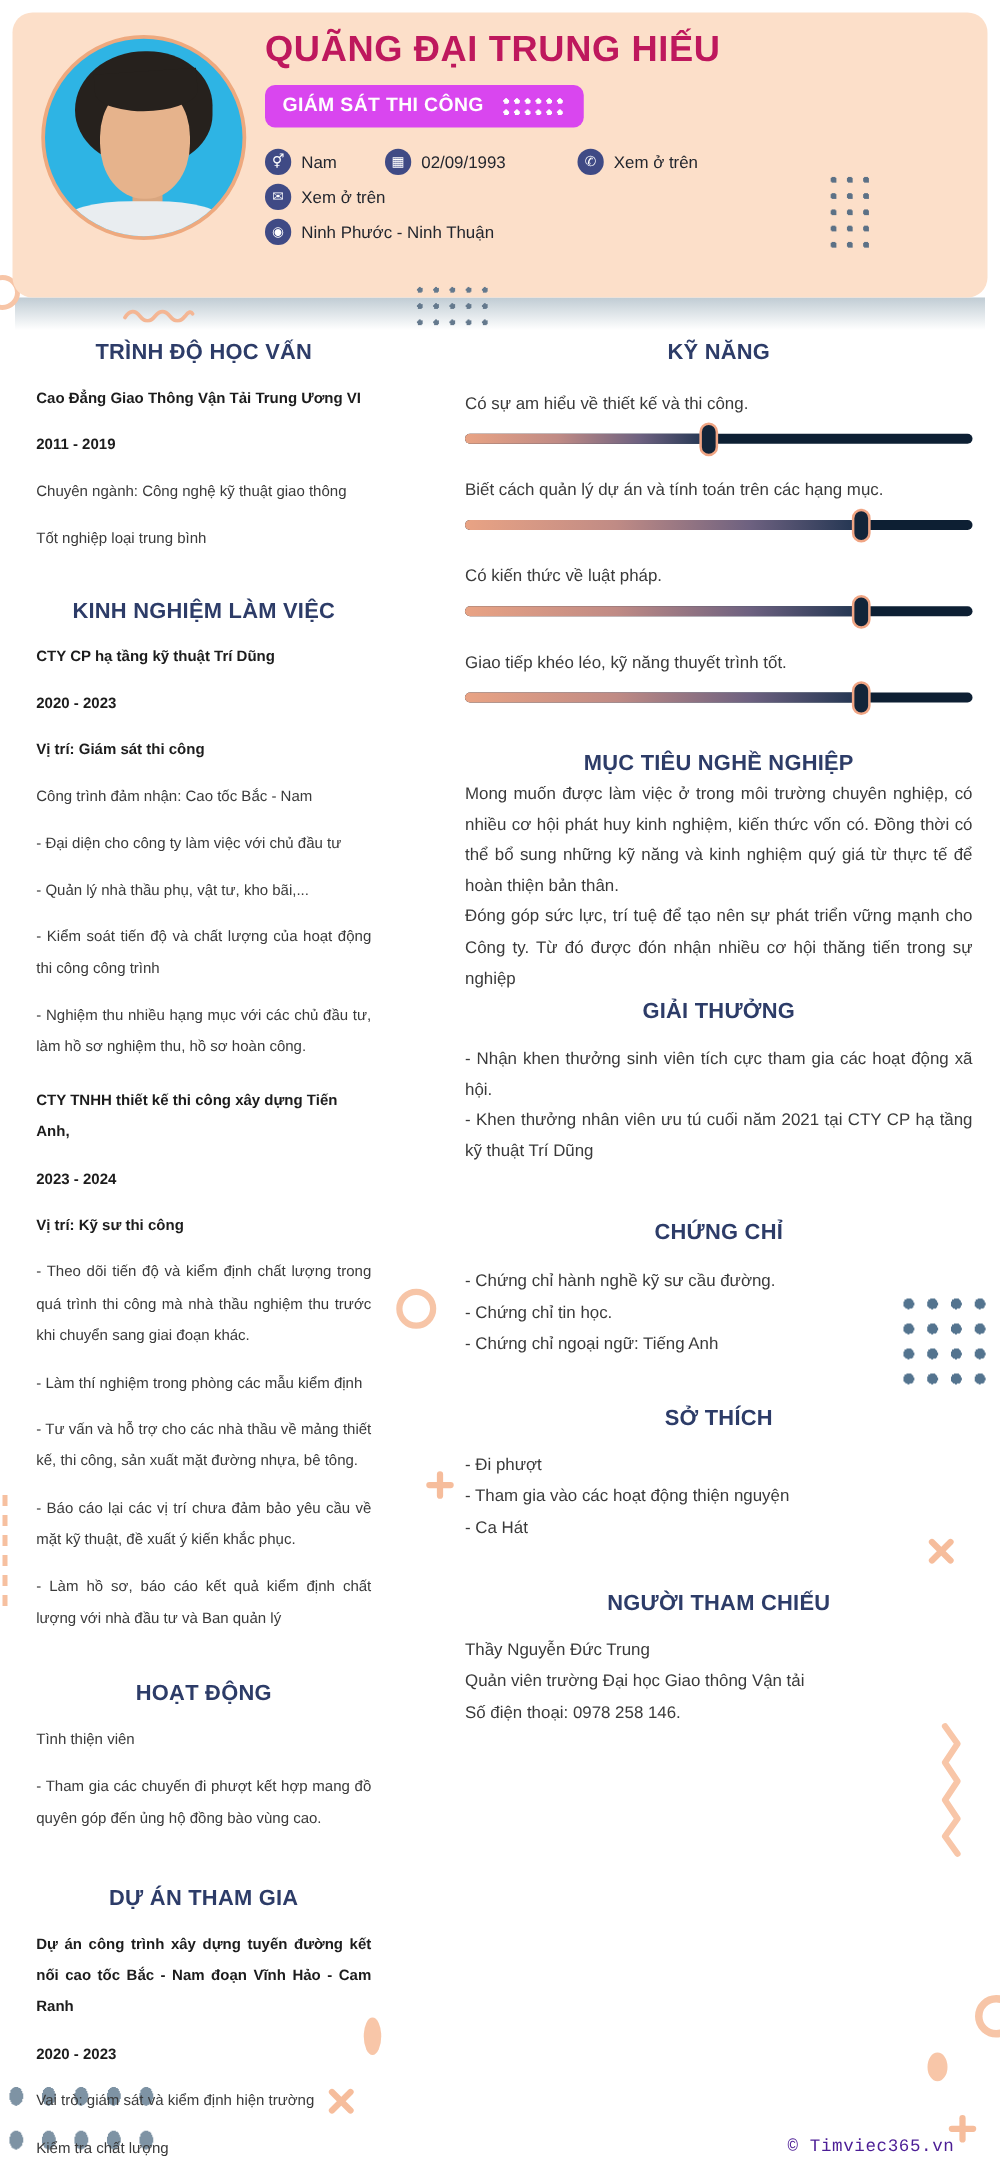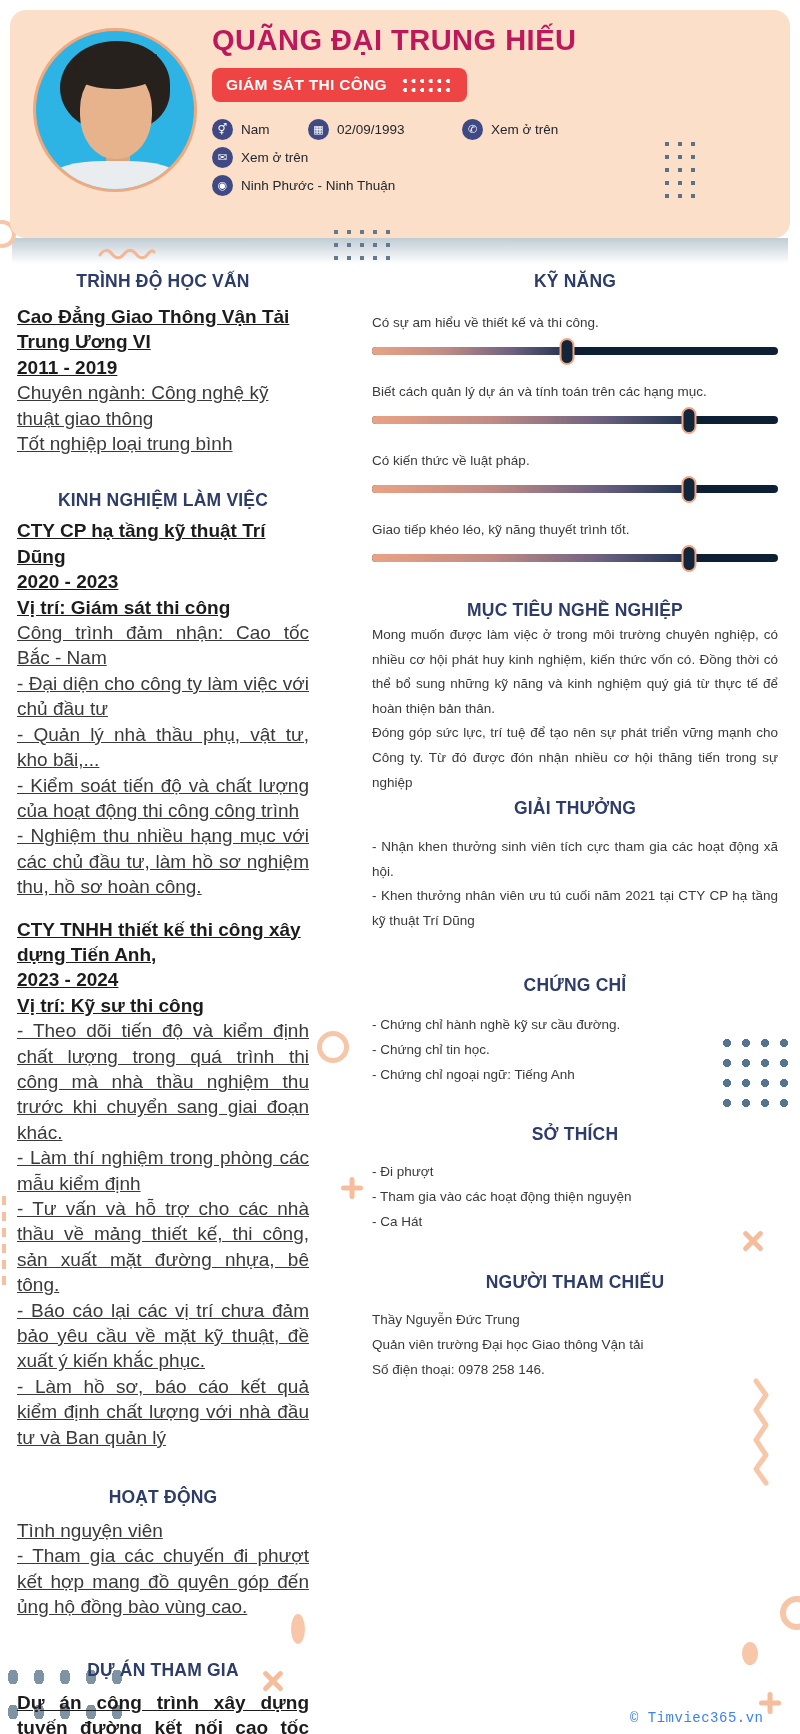--- a/index.html
+++ b/index.html
@@ -11,21 +11,21 @@
   .header-band{position:absolute;left:12px;top:238px;width:776px;height:26px;z-index:0;
       background:linear-gradient(180deg,rgba(140,162,176,.55),rgba(140,162,176,0));}
   .avatar{position:absolute;left:33px;top:28px;width:158px;height:158px;border-radius:50%;
       background:#2eb4e4;border:3px solid #eea97e;overflow:hidden;z-index:2;}
   .av-hair{position:absolute;left:24px;top:10px;width:110px;height:92px;background:#26211d;border-radius:52% 48% 46% 50%;}
   .av-face{position:absolute;left:44px;top:36px;width:72px;height:92px;background:#e6b38c;border-radius:46% 46% 48% 48%;}
   .av-bang{position:absolute;left:40px;top:26px;width:82px;height:32px;background:#26211d;border-radius:0 0 48% 60%;transform:rotate(-4deg);}
   .av-neck{position:absolute;left:70px;top:120px;width:24px;height:20px;background:#d9a67f;}
   .av-shirt{position:absolute;left:16px;top:130px;width:126px;height:34px;background:#e9edf0;border-radius:42% 42% 0 0;}
   .name{position:absolute;left:212px;top:24px;font-size:29px;font-weight:800;color:#be185d;letter-spacing:.5px;z-index:2;}
-  .badge{position:absolute;left:212px;top:68px;height:34px;background:#ef4444;border-radius:8px;
+  .badge{position:absolute;left:212px;top:68px;height:34px;background:#d946ef;border-radius:8px;
       display:flex;align-items:center;padding:0 16px 0 14px;gap:14px;z-index:2;}
   .badge-label{color:#ffffff;font-size:15.5px;font-weight:700;letter-spacing:.3px;white-space:nowrap;}
   .badge-dots{width:50px;height:17px;
       background-image:radial-gradient(circle 2.2px at 4px 4px,#ffffff 99%,transparent);
       background-size:8.6px 9px;}
   .contact{position:absolute;left:212px;top:118px;z-index:2;font-size:13.5px;color:#22262e;}
   .c-row{display:flex;align-items:center;height:22px;margin-bottom:6px;}
   .c-item{display:flex;align-items:center;gap:8px;}
   .c-ic{width:21px;height:21px;border-radius:50%;background:#3f4a85;color:#fff;
       display:flex;align-items:center;justify-content:center;font-size:11px;
@@ -34,21 +34,21 @@
       background-image:radial-gradient(circle 2.5px at 4px 4px,#5c7186 99%,transparent);
       background-size:13px 13px;}
   .mid-dots{position:absolute;left:332px;top:228px;width:64px;height:38px;z-index:3;
       background-image:radial-gradient(circle 2.3px at 4px 4px,#64798d 99%,transparent);
       background-size:13px 13px;}
   
   .col{position:absolute;top:268px;z-index:2;}
   .col-left{left:17px;width:292px;}
   .col-right{left:372px;width:406px;}
   h2{margin:0;font-size:17.5px;line-height:26px;font-weight:700;color:#2d3c68;text-align:center;letter-spacing:.2px;}
-  .ln{margin:0;font-size:19px;line-height:25.4px;text-decoration:underline;}
+  .ln{margin:12px;font-size:12px;line-height:25.4px;}
   .rln{margin:0;font-size:13.5px;line-height:24.6px;}
   .lh25{line-height:25px;}
   .b{font-weight:700;color:#1c1c1c;}
   .just{text-align:justify;}
   #edu-lines{margin-top:10px;}
   #exp-h{margin-top:31px;}
   #job1{margin-top:5px;}
   #job2{margin-top:17px;}
   #act-h{margin-top:34px;}
   #act-lines{margin-top:8px;}
@@ -86,21 +86,21 @@
       background:repeating-linear-gradient(180deg,#f6c0a0 0 9px,transparent 9px 16px);}
   .cert-dots{width:76px;height:76px;
       background-image:radial-gradient(circle 4.3px at 5px 5px,#54748f 99%,transparent);
       background-size:19px 20px;}
   .footer-dots{width:131px;height:66px;
       background-image:radial-gradient(5.5px 7.5px at 7px 9px,#7e93a4 99%,transparent);
       background-size:26px 35px;}
   .p-ellipse{background:#f8c6a8;border-radius:50%;}
   .copyright{position:absolute;left:630px;top:1710px;z-index:2;
       font-family:"Liberation Mono","DejaVu Sans Mono",monospace;
-      font-size:14px;color:#3b82f6;letter-spacing:.5px;}
+      font-size:14px;color:#4c1d95;letter-spacing:.5px;}
 </style>
 </head>
 <body>
 
 <div class="header-card"></div>
 <div class="header-band"></div>
 
 <div class="avatar">
   <div class="av-hair"></div>
   <div class="av-neck"></div>
@@ -174,21 +174,21 @@
     <p class="ln b">Vị trí: Kỹ sư thi công</p>
     <p class="ln just">- Theo dõi tiến độ và kiểm định chất lượng trong quá trình thi công mà nhà thầu nghiệm thu trước khi chuyển sang giai đoạn khác.</p>
     <p class="ln just">- Làm thí nghiệm trong phòng các mẫu kiểm định</p>
     <p class="ln just">- Tư vấn và hỗ trợ cho các nhà thầu về mảng thiết kế, thi công, sản xuất mặt đường nhựa, bê tông.</p>
     <p class="ln just">- Báo cáo lại các vị trí chưa đảm bảo yêu cầu về mặt kỹ thuật, đề xuất ý kiến khắc phục.</p>
     <p class="ln just">- Làm hồ sơ, báo cáo kết quả kiểm định chất lượng với nhà đầu tư và Ban quản lý</p>
   </div>
 
   <h2 id="act-h">HOẠT ĐỘNG</h2>
   <div id="act-lines">
-    <p class="ln">Tình nguyện viên</p>
+    <p class="ln">Tình thiện viên</p>
     <p class="ln just">- Tham gia các chuyến đi phượt kết hợp mang đồ quyên góp đến ủng hộ đồng bào vùng cao.</p>
   </div>
 
   <h2 id="proj-h">DỰ ÁN THAM GIA</h2>
   <div id="proj-lines">
     <p class="ln b just">Dự án công trình xây dựng tuyến đường kết nối cao tốc Bắc - Nam đoạn Vĩnh Hảo - Cam Ranh</p>
     <p class="ln b">2020 - 2023</p>
     <p class="ln">Vai trò: giám sát và kiểm định hiện trường</p>
     <p class="ln">Kiểm tra chất lượng</p>
   </div>

